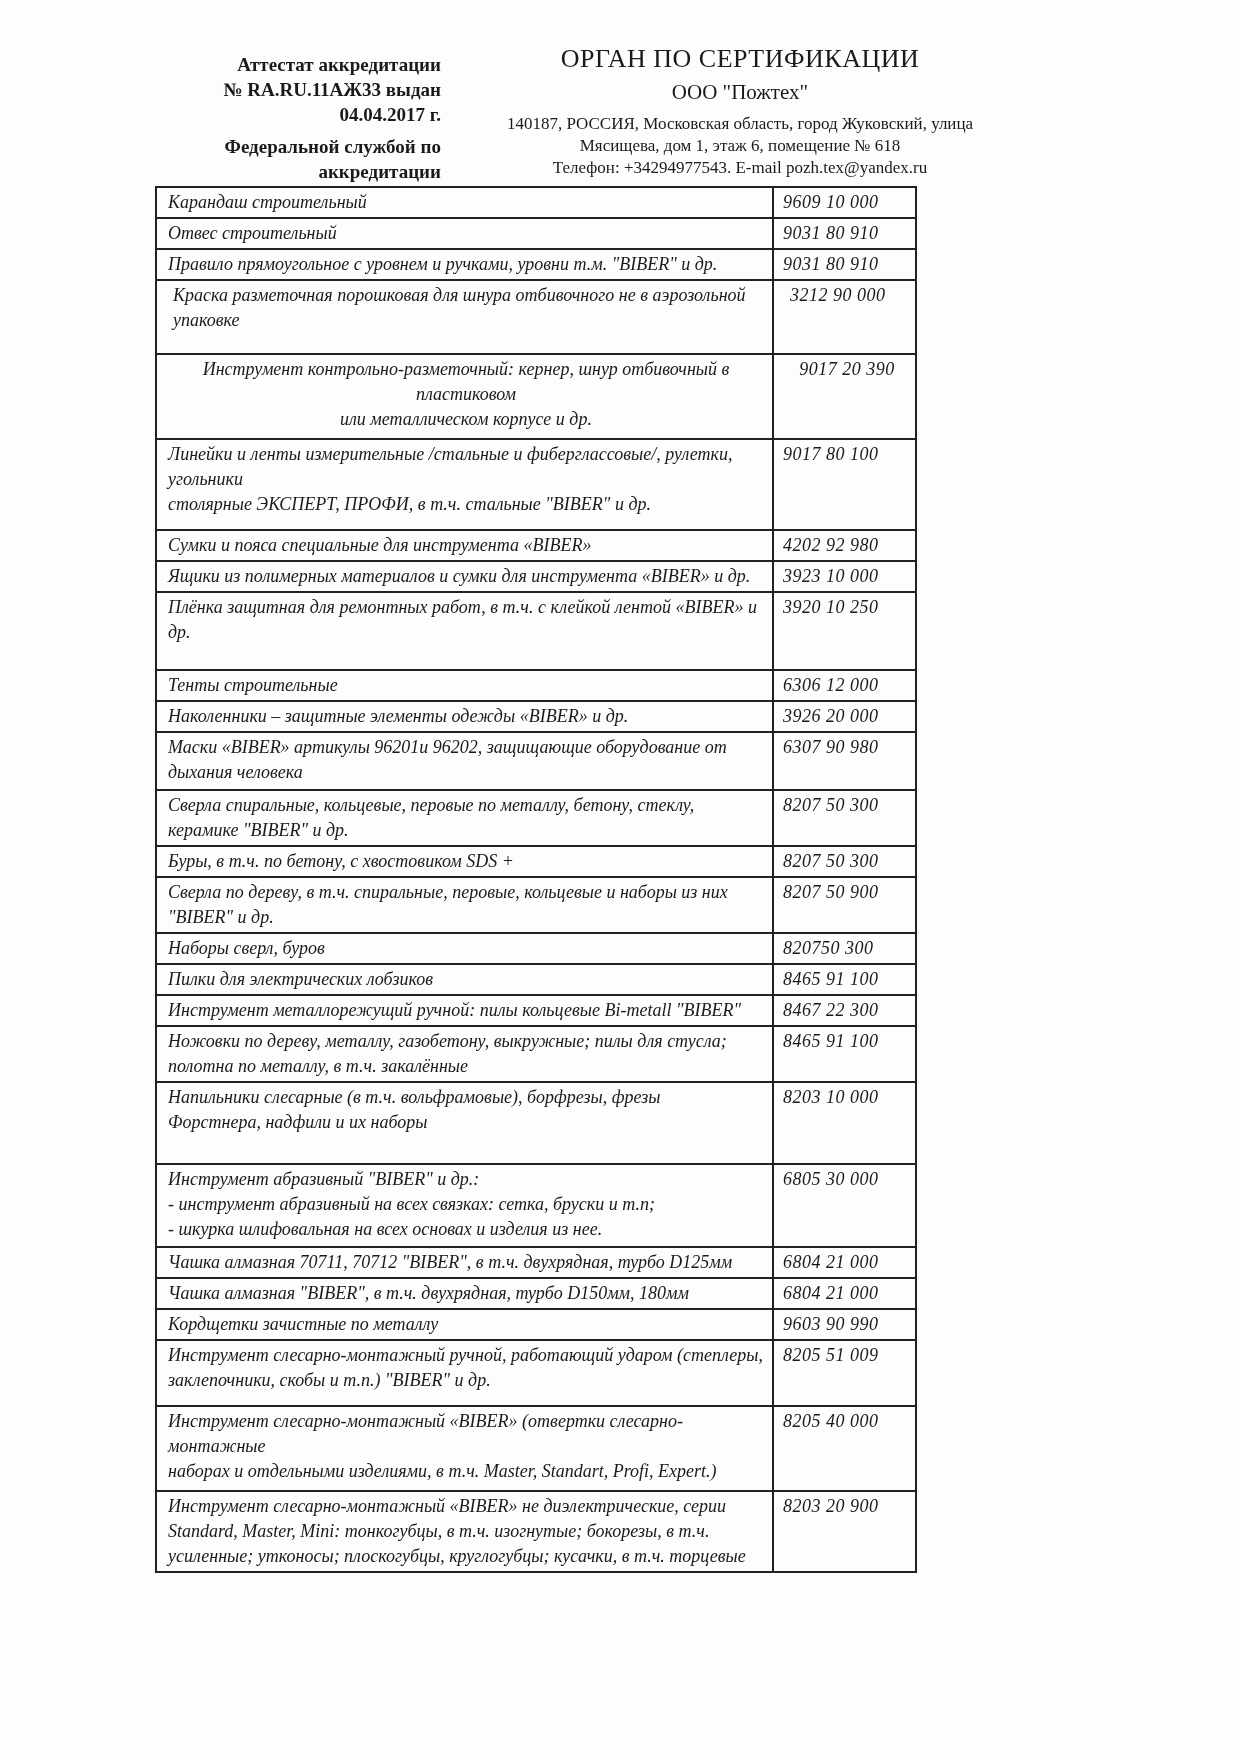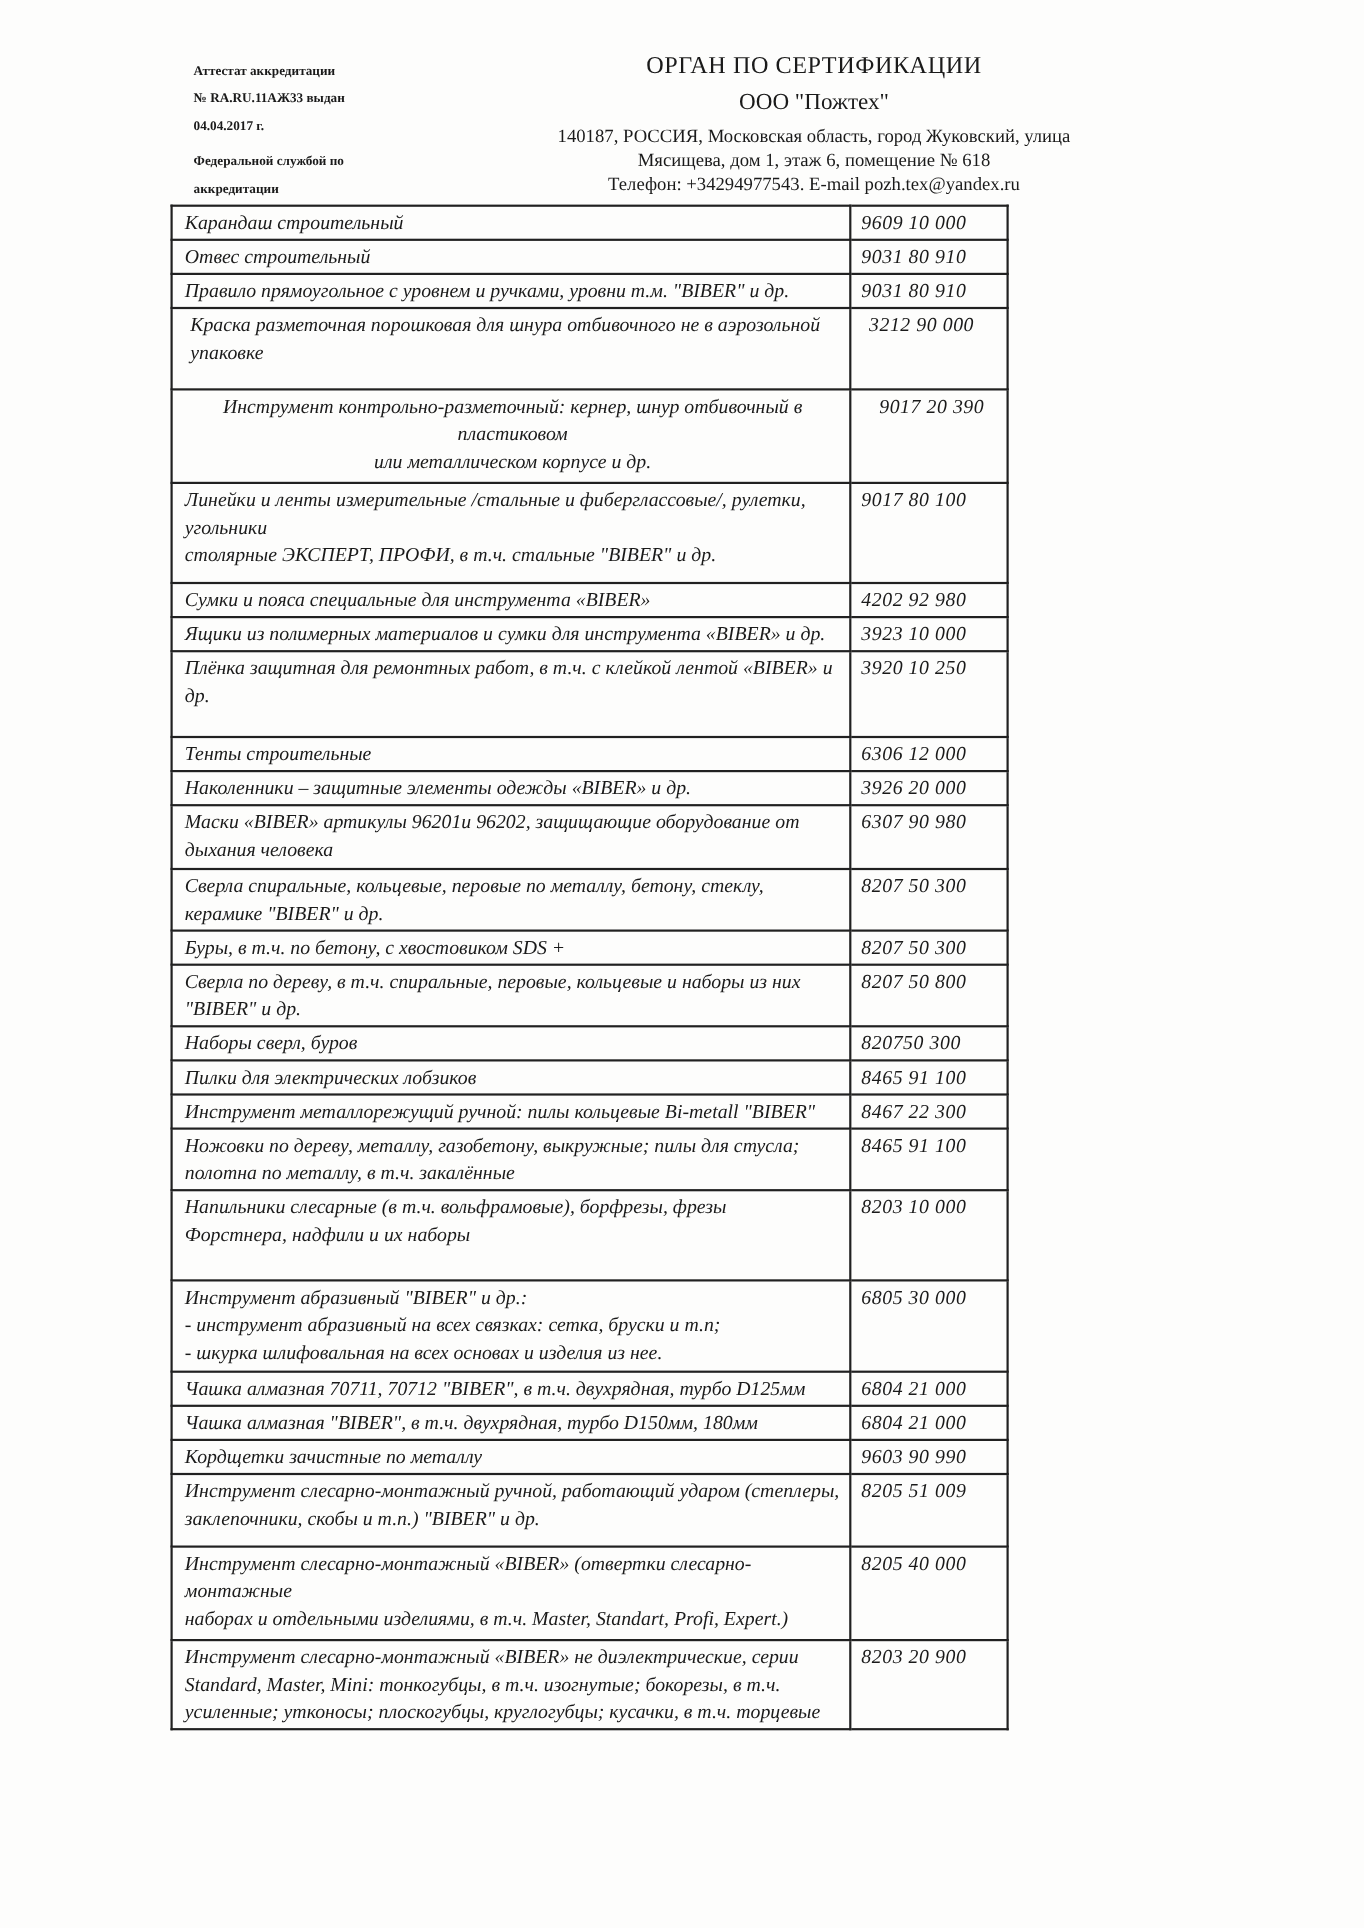--- a/index.html
+++ b/index.html
@@ -13,38 +13,38 @@
     height: 1753px;
     margin: 0 auto;
     background: #fdfdfc;
     color: #1a1a1a;
     font-family: "Liberation Serif", "DejaVu Serif", serif;
     overflow: hidden;
   }
   
   .accred-block {
     position: absolute;
-    left: 176px;
+    left: 197px;
     top: 52px;
     width: 244px;
-    text-align: left;
+    text-align: right;
     font-weight: bold;
-    font-size: 12px;
+    font-size: 19px;
     line-height: 25px;
   }
   .accred-para2 { margin-top: 7px; }
   .org-block {
     position: absolute;
     left: 445px;
     top: 44px;
     width: 590px;
     text-align: center;
   }
   .org-title {
-    font-size: 22px;
+    font-size: 26px;
     line-height: 30px;
     letter-spacing: 0.5px;
   }
   .org-name {
     font-size: 21px;
     line-height: 28px;
     margin-top: 4px;
   }
   .org-address {
     margin-top: 7px;
@@ -191,21 +191,21 @@
     </tr>
 
     <tr>
       <td class="desc">Буры, в т.ч. по бетону, с хвостовиком SDS +</td>
       <td class="code">8207 50 300</td>
     </tr>
 
     <tr>
       <td class="desc">Сверла по дереву, в т.ч. спиральные, перовые, кольцевые и наборы из них
 "BIBER" и др.</td>
-      <td class="code">8207 50 800</td>
+      <td class="code">8207 50 900</td>
     </tr>
 
     <tr>
       <td class="desc">Наборы сверл, буров</td>
       <td class="code">820750 300</td>
     </tr>
 
     <tr>
       <td class="desc">Пилки для электрических лобзиков</td>
       <td class="code">8465 91 100</td>

